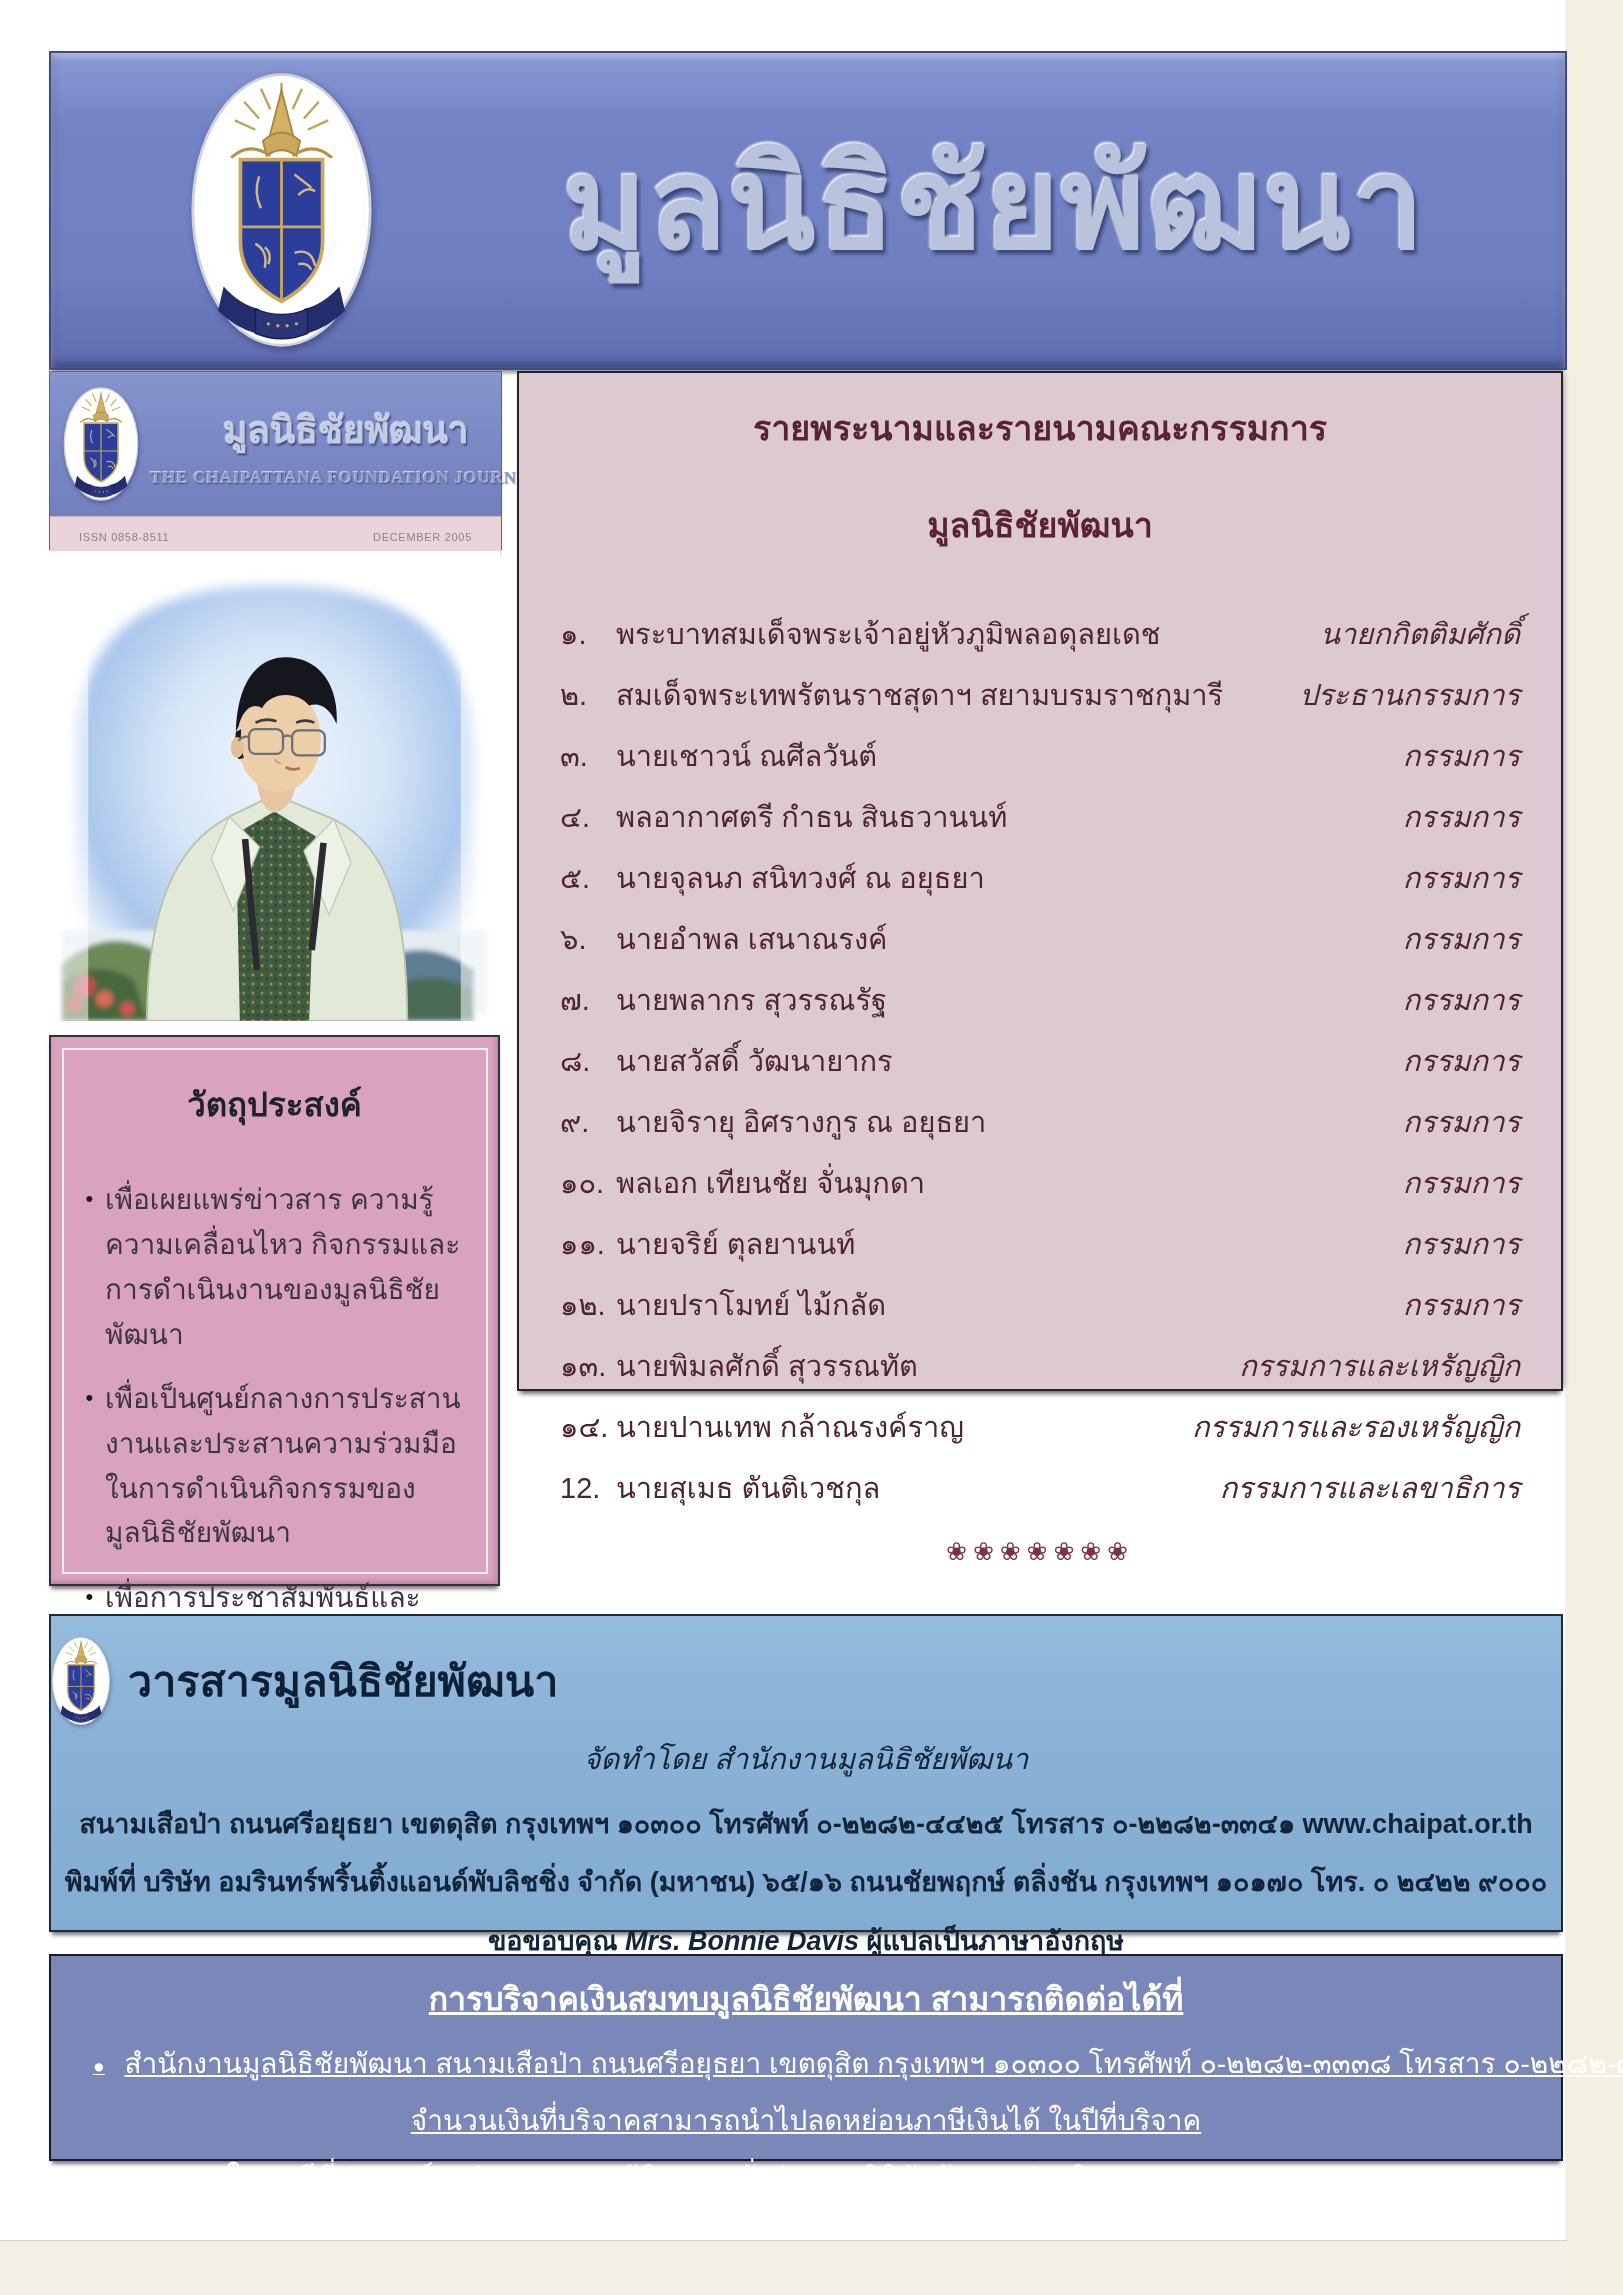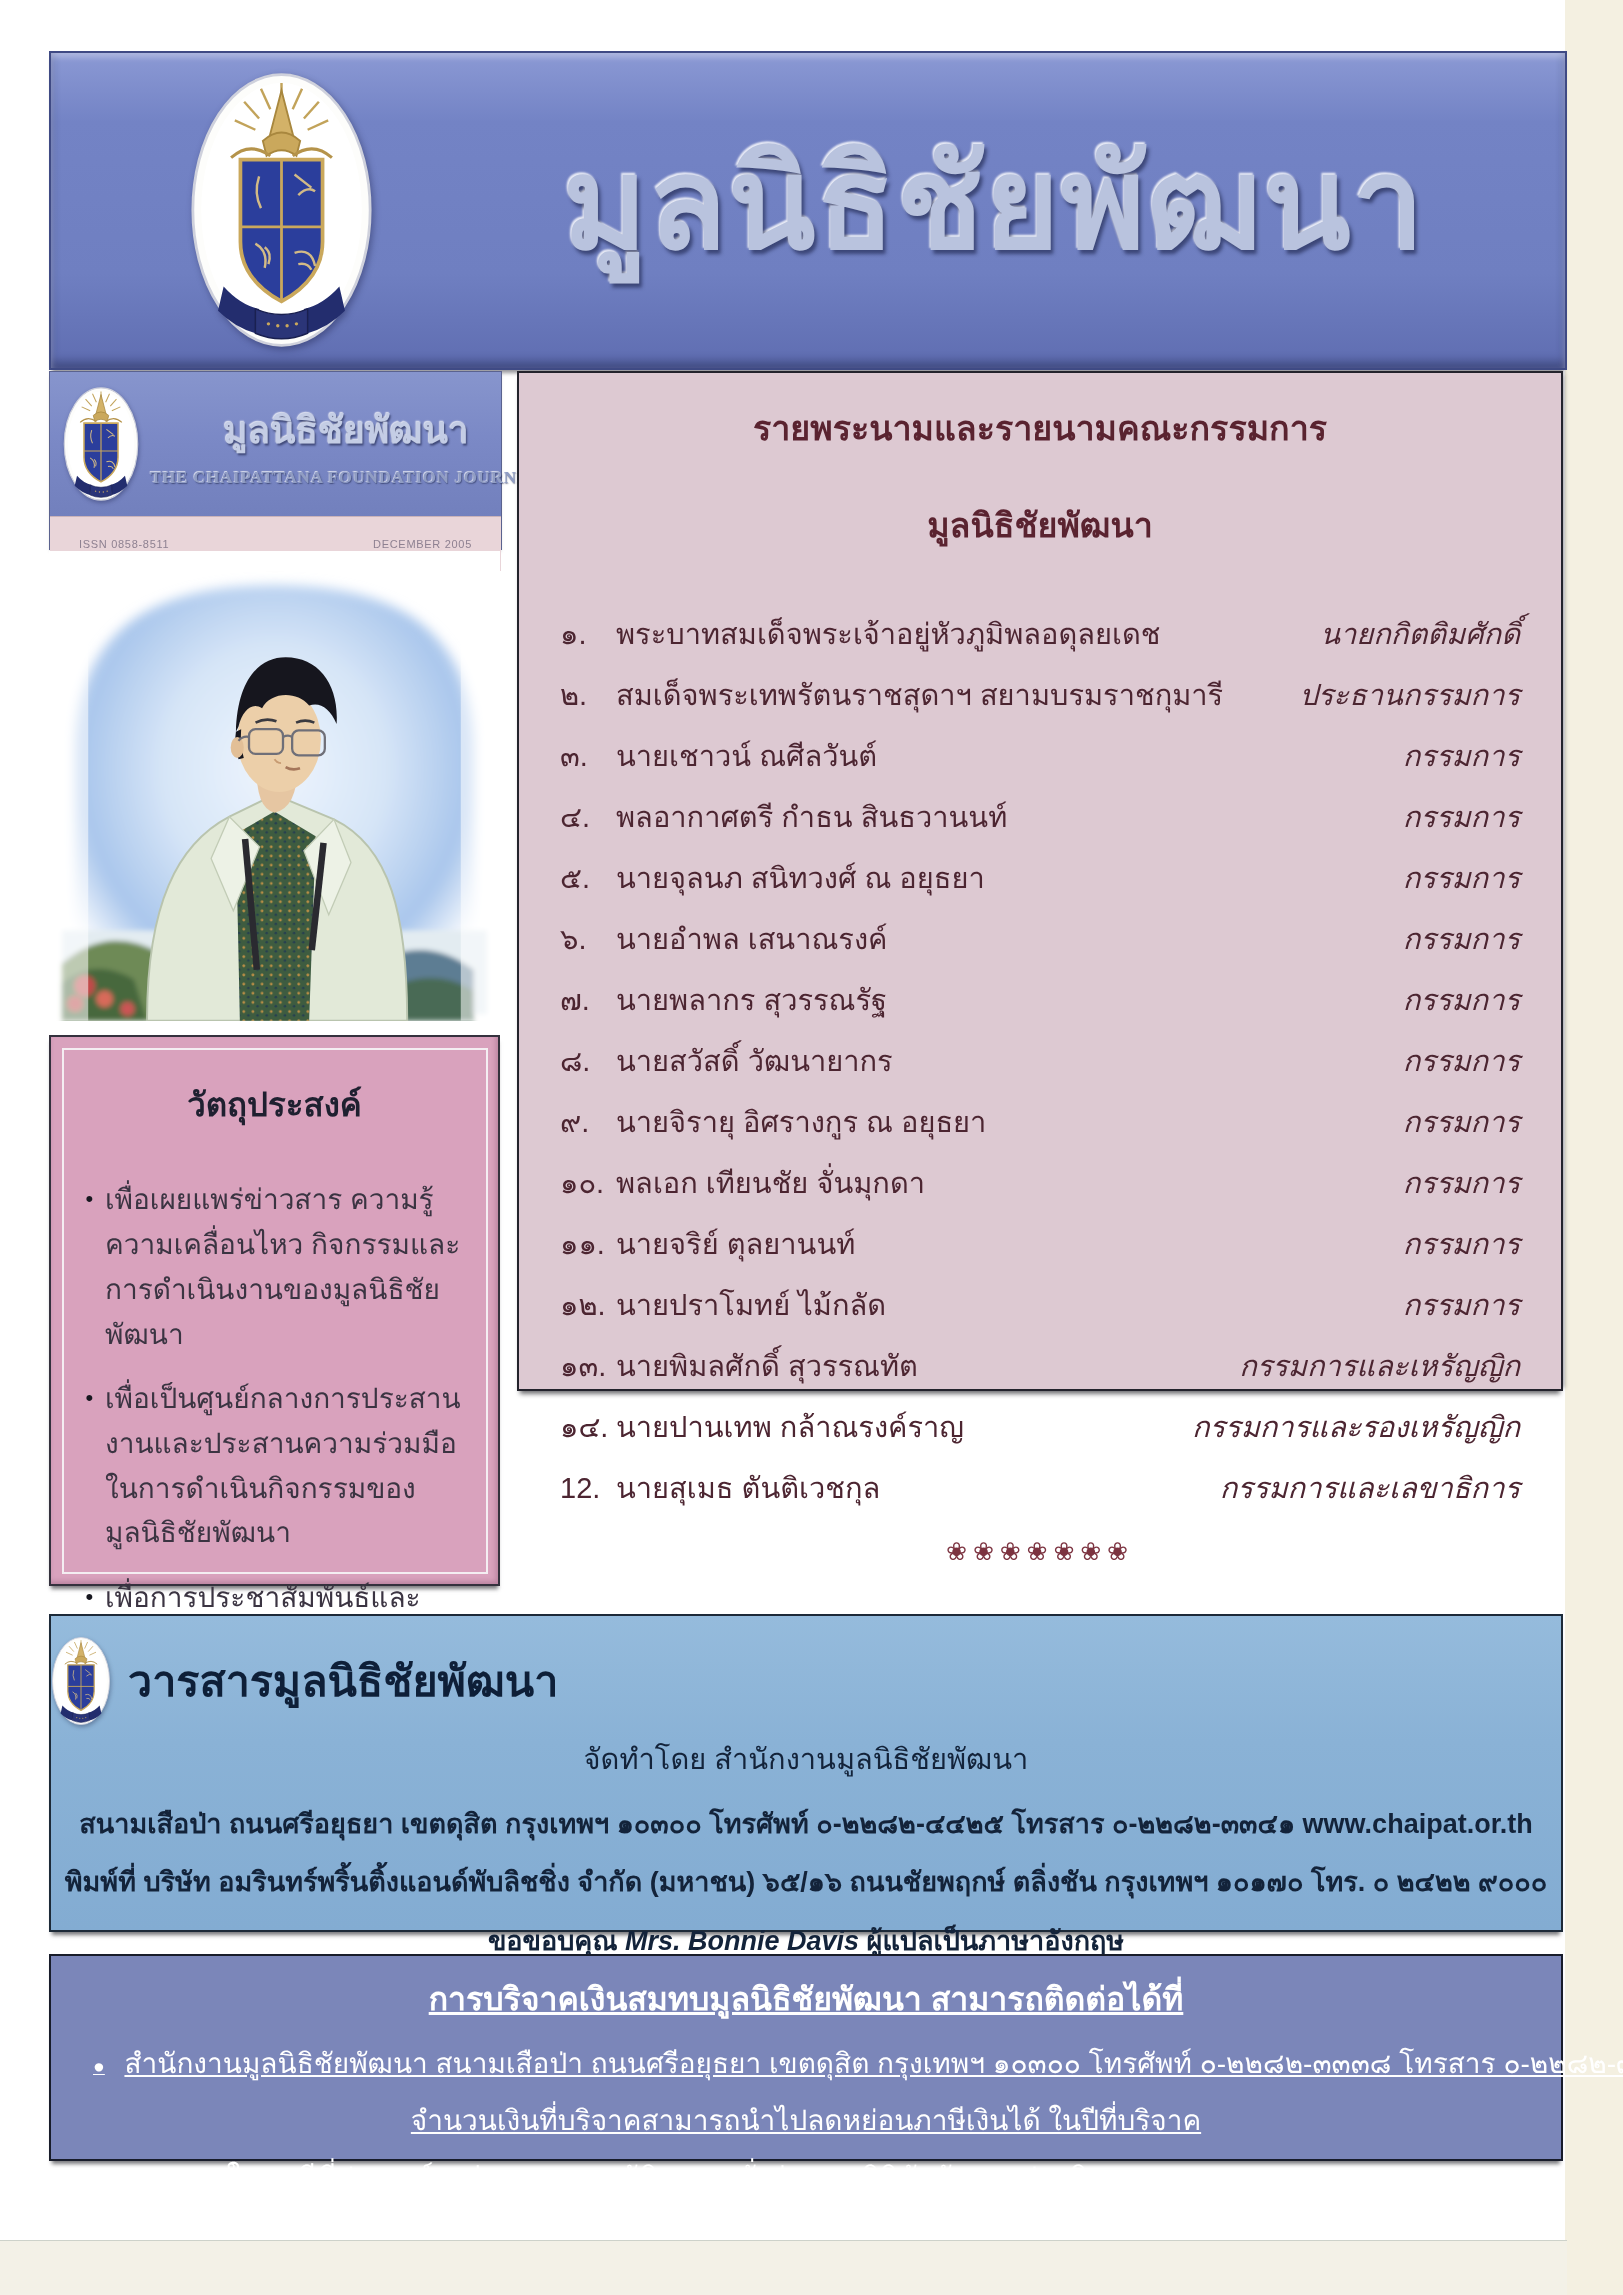--- a/index.html
+++ b/index.html
@@ -34,21 +34,21 @@
   .jc-texts { flex:1; text-align:center; }
   .jc-title {
     font-size:37px; font-weight:bold; color:#c4cde5; white-space:nowrap;
     text-shadow:1.3px 2px 2px rgba(25,32,70,.6), -0.7px -1.3px 1.3px rgba(255,255,255,.8);
   }
   .jc-subtitle {
     margin-top:9.2px; font-family:"Liberation Serif","DejaVu Serif",serif; font-weight:bold;
     font-size:17px; letter-spacing:0.7px; color:#909dc4; white-space:nowrap;
     text-shadow:0.7px 1.3px 1.3px rgba(25,32,70,.55), -0.7px -0.7px 0.7px rgba(255,255,255,.7);
   }
-  .jc-strip { height:30px; background:#e9d5d9; border-top:1.3px solid #cab3b9; display:flex; justify-content:space-between; align-items:center; padding:12px 29px; font-size:11px; color:#8e8191; letter-spacing:0.7px; }
+  .jc-strip { height:30px; background:#e9d5d9; border-top:1.3px solid #cab3b9; display:flex; justify-content:space-between; align-items:center; padding:5px 29px; font-size:11px; color:#8e8191; letter-spacing:0.7px; }
 
   
   #portrait-box { position:absolute; left:49px; top:551px; width:451px; height:470px; background:#fff; }
   #portrait-box svg { width:100%; height:100%; display:block; }
 
   
   #objectives {
     position:absolute; left:49px; top:1035px; width:451px; height:551px;
     background:#d9a2bd; border:2.6px solid #34313d; box-sizing:border-box; padding:10.5px;
     box-shadow:0 5.2px 3.9px -2px rgba(35,35,40,.6), inset -2px -2.6px 5.2px rgba(90,40,70,.25);
@@ -77,21 +77,21 @@
 
   
   #journal-info {
     position:absolute; left:49px; top:1614px; width:1514px; height:318px;
     background:linear-gradient(180deg,#95bbdc,#8ab2d6 40%,#83acd2); border:2.6px solid #1d2a38; box-sizing:border-box;
     box-shadow:0 5.2px 3.9px -2.6px rgba(30,30,35,.6); color:#13233a; text-align:center; padding-top:19.6px;
   }
   .ji-head { display:flex; justify-content:flex-start; align-items:center; gap:17px; }
   .ji-crest { height:90px; width:60px; filter:drop-shadow(1.3px 2px 2px rgba(20,30,60,.35)); }
   .ji-title { font-size:43px; font-weight:bold; color:#0e1f38; }
-  .ji-produced { margin-top:10.5px; font-size:29px; }
+  .ji-produced { margin-top:10.5px; font-size:29px;font-style:italic; }
   .ji-line { margin-top:19.6px; font-size:27px; white-space:nowrap;font-weight:bold; }
   .ji-line + .ji-line { margin-top:15.7px; }
   .ji-translator { font-style:italic; }
 
   
   #donation {
     position:absolute; left:49px; top:1954px; width:1514px; height:207px;
     background:#7b86b9; border:2.6px solid #181c2a; box-sizing:border-box;
     box-shadow:0 5.2px 3.9px -2.6px rgba(30,30,35,.6); color:#ffffff; padding-top:17px;text-decoration:underline;
   }

